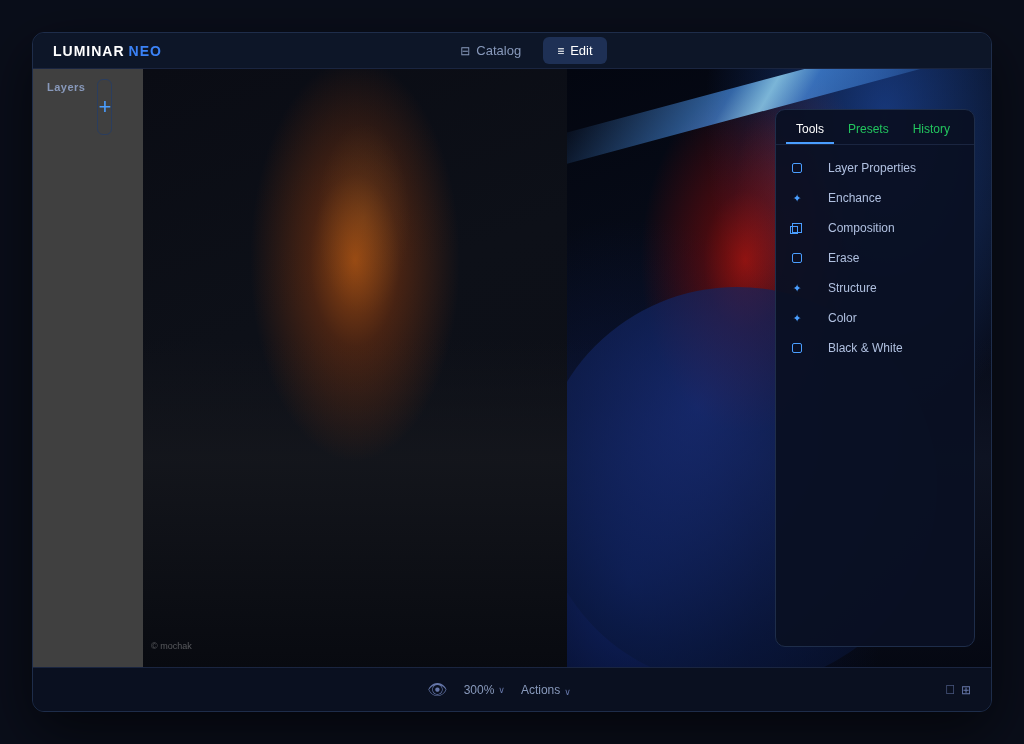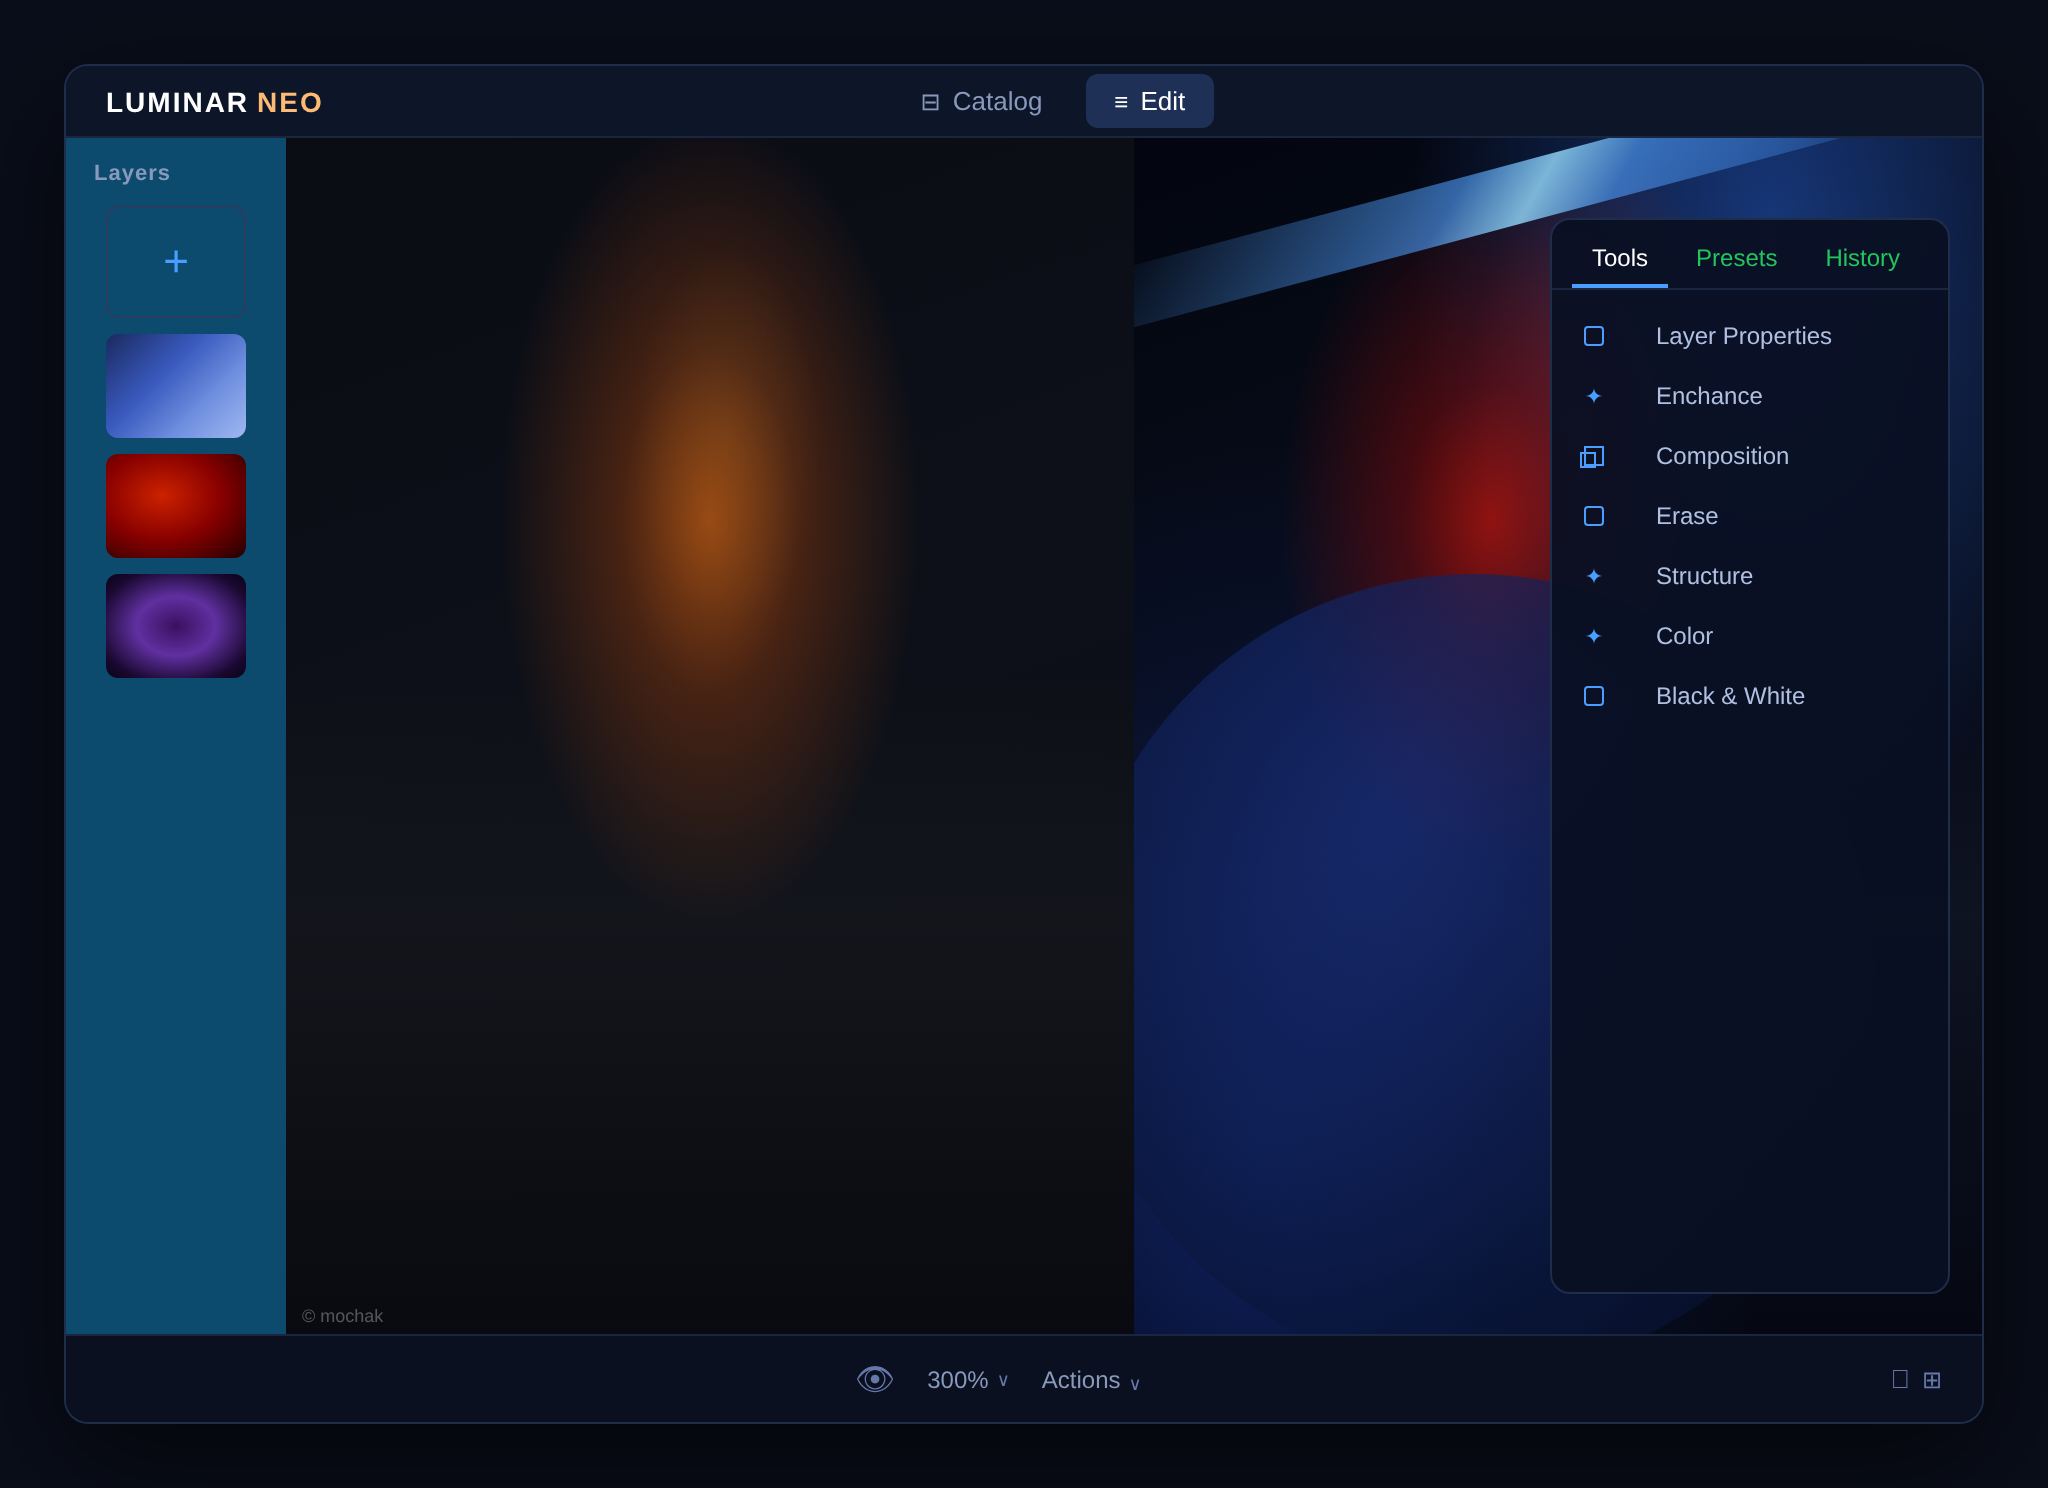--- a/index.html
+++ b/index.html
@@ -45,21 +45,21 @@
       font-size: 14px;
       font-weight: 700;
       letter-spacing: 1px;
     }
 
     .logo-luminar {
       color: #ffffff;
     }
 
     .logo-neo {
-      color: #fdba74;
+      color: #3b82f6;
     }
 
     .nav-tabs {
       display: flex;
       align-items: center;
       gap: 8px;
     }
 
     .nav-tab {
       display: flex;
@@ -85,24 +85,24 @@
     .main-content {
       flex: 1;
       display: flex;
       overflow: hidden;
       position: relative;
     }
 
     
     .layers-panel {
       width: 110px;
-      background: #0c4a6e;
+      background: #404040;
       padding: 10px;
       display: flex;
-      flex-direction: column;
+      flex-direction: row;
       gap: 8px;
       flex-shrink: 0;
       z-index: 10;
     }
 
     .layers-label {
       color: #8899bb;
       font-size: 11px;
       font-weight: 600;
       letter-spacing: 0.5px;
@@ -187,21 +187,21 @@
       left: -20px;
       right: 0;
       height: 30px;
       background: linear-gradient(135deg, transparent 0%, rgba(80,160,255,0.6) 40%, rgba(150,220,255,0.8) 50%, rgba(80,160,255,0.6) 60%, transparent 100%);
       transform: rotate(-15deg);
       transform-origin: center;
     }
 
     .watermark {
       position: absolute;
-      bottom: 4px;
+      bottom: 16px;
       left: 8px;
       color: rgba(255,255,255,0.3);
       font-size: 9px;
     }
 
     
     .tools-panel {
       width: 200px;
       background: rgba(10, 16, 35, 0.95);
       border-radius: 10px;

